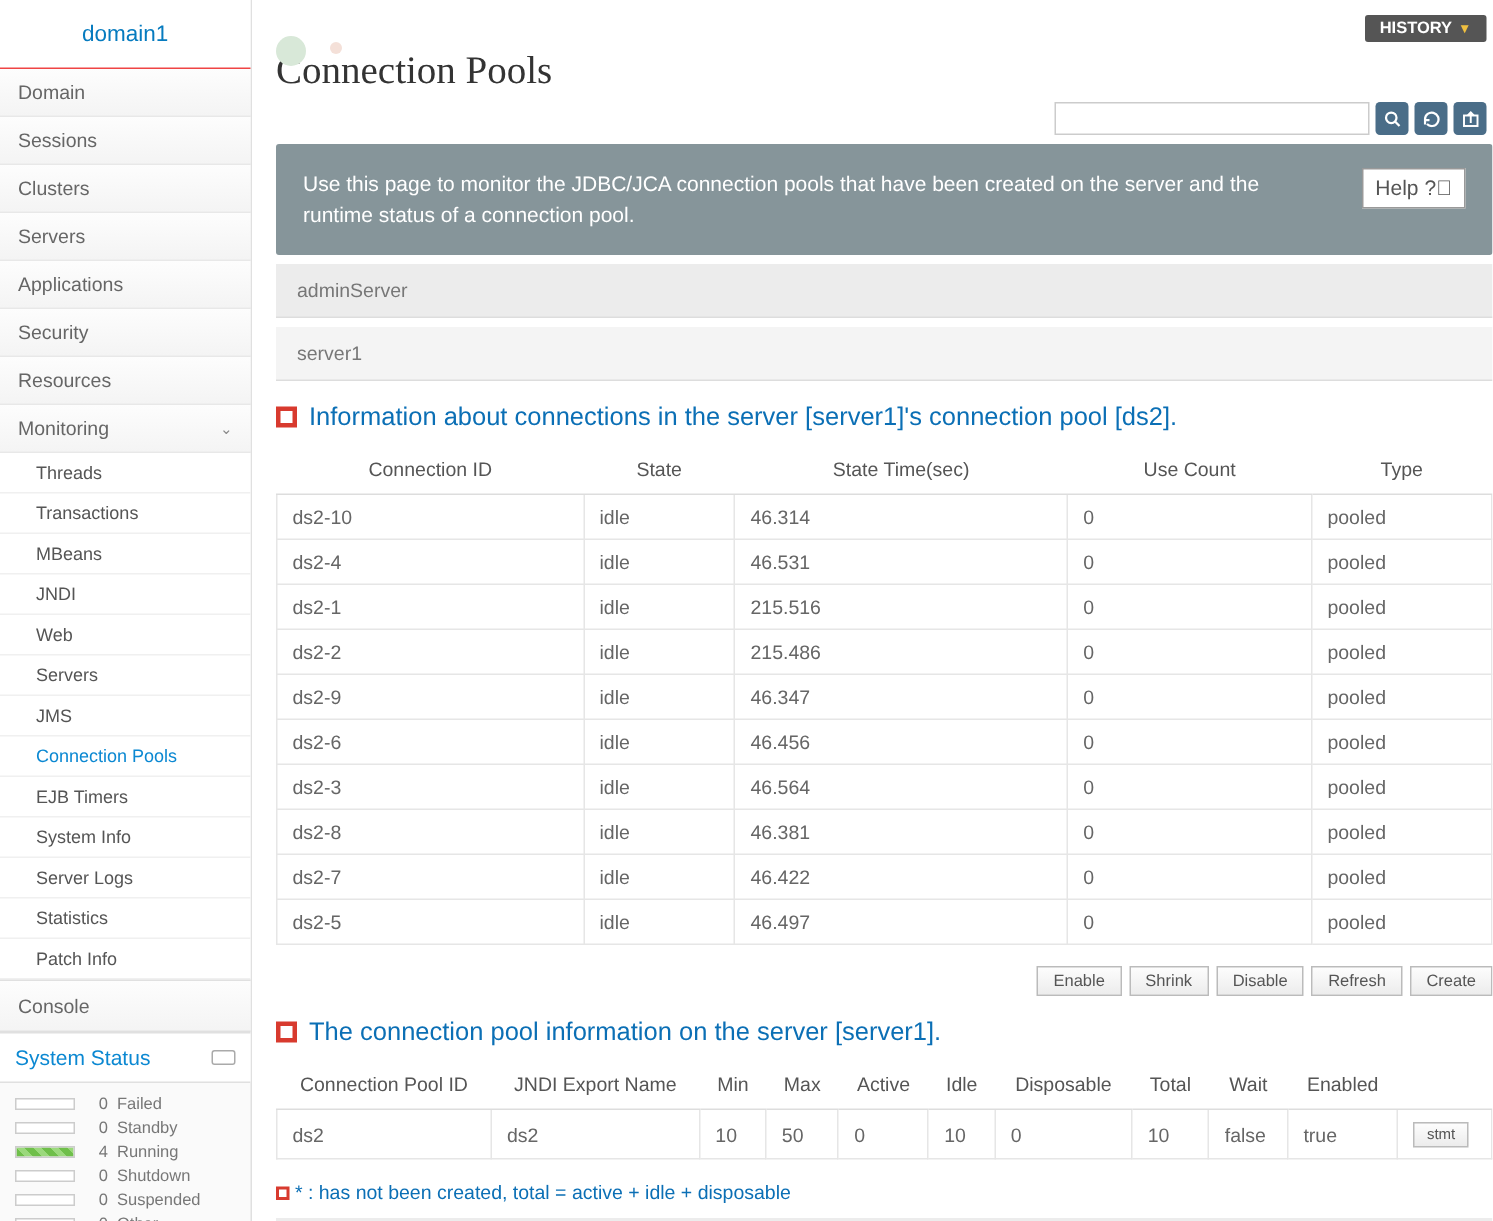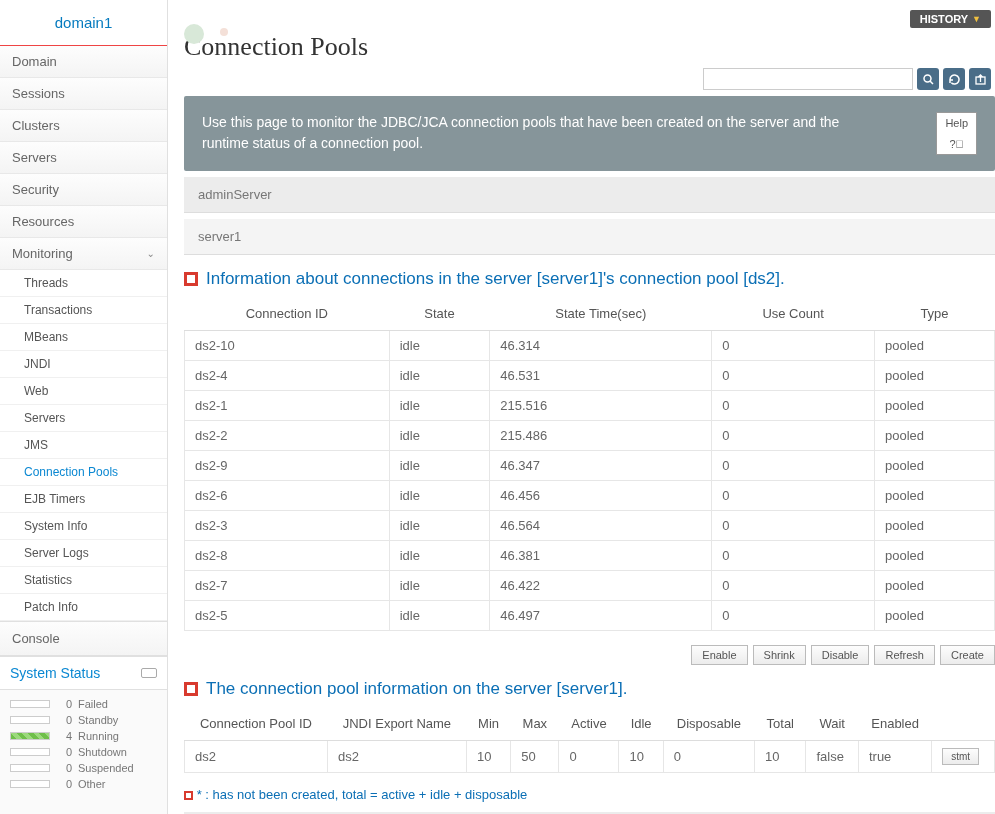--- a/index.html
+++ b/index.html
@@ -22,21 +22,21 @@
 .top-line { display: flex; justify-content: flex-end; padding-right: 4px; margin-bottom: 4px; }
 .history-btn { background: #555; color: #fff; font-size: 11px; padding: 3px 10px; display: flex; align-items: center; gap: 4px; border-radius: 2px; font-weight: 700; text-align: center; }
 .page-title { font-family: Georgia, serif; font-size: 26px; font-weight: 400; color: #333; margin-bottom: 6px; position: relative; }
 .dots { position: absolute; top: -8px; left: 0; display: flex; gap: 16px; }
 .dot { width: 20px; height: 20px; border-radius: 50%; }
 .dot.g { background: #d8e8d8; } .dot.p { background: #f4e0d8; width: 8px; height: 8px; margin-top: 4px; }
 .search-row { display: flex; justify-content: flex-end; gap: 4px; align-items: center; margin-bottom: 6px; padding-right: 4px; }
 .search-input { width: 210px; height: 22px; border: 1px solid #ccc; padding: 0 6px; }
 .tool-btn { width: 22px; height: 22px; background: #4a6d88; border-radius: 3px; display: flex; align-items: center; justify-content: center; color: #fff; font-size: 9px; }
 .info-banner { background: #86959a; color: #fff; padding: 16px 18px; font-size: 14px; line-height: 1.5; display: flex; justify-content: space-between; align-items: flex-start; border-radius: 2px; }
-.help-btn { background: #fff; color: #555; font-size: 11px; padding: 2px 8px; border: 1px solid #999; display: flex; align-items: center; gap: 4px; flex-direction: column; }
+.help-btn { background: #fff; color: #555; font-size: 14px; padding: 2px 8px; border: 1px solid #999; display: flex; align-items: center; gap: 4px; }
 .server-row { background: #ececec; padding: 10px 14px; color: #777; border-bottom: 1px solid #ddd; margin-top: 6px; }
 .server-row.light { background: #f4f4f4; }
 .section-title { color: #0b6fb5; font-size: 17px; margin: 14px 0 8px; display: flex; align-items: center; gap: 8px; }
 .sq-icon { width: 14px; height: 14px; background: #fff; border: 3px solid #d83a2e; display: inline-block; }
 .sq-icon.sm { width: 9px; height: 9px; border-width: 2px; position: relative; top: 1px; }
 table { width: 100%; border-collapse: collapse; }
 th { background: #fff; padding: 9px 10px; border-bottom: 1px solid #ddd; font-weight: 400; color: #555; font-size: 13px; }
 td { padding: 7px 10px; border: 1px solid #e6e6e6; color: #666; font-size: 13px; }
 .actions-row { display: flex; justify-content: flex-end; gap: 5px; margin: 14px 0; }
 .act-btn { border: 1px solid #bbb; background: linear-gradient(#fdfdfd, #ececec); padding: 3px 10px; font-size: 11px; color: #555; cursor: pointer; }
@@ -50,20 +50,21 @@
 <body>
 
 <div class="container">
   <div class="sidebar">
     <div class="sidebar-header">domain1</div>
     <div id="nav-list">
         <div class="nav-item">Domain</div>
         <div class="nav-item">Sessions</div>
         <div class="nav-item">Clusters</div>
         <div class="nav-item">Servers</div>
+        <div class="nav-item">Applications</div>
         <div class="nav-item">Security</div>
         <div class="nav-item">Resources</div>
       </div>
     <div class="nav-item expanded">
       <span>Monitoring</span>
       <span class="chevron">⌄</span>
     </div>
     <div class="sub-nav" id="monitoring-list">
         <div class="sub-item">Threads</div>
         <div class="sub-item">Transactions</div>

